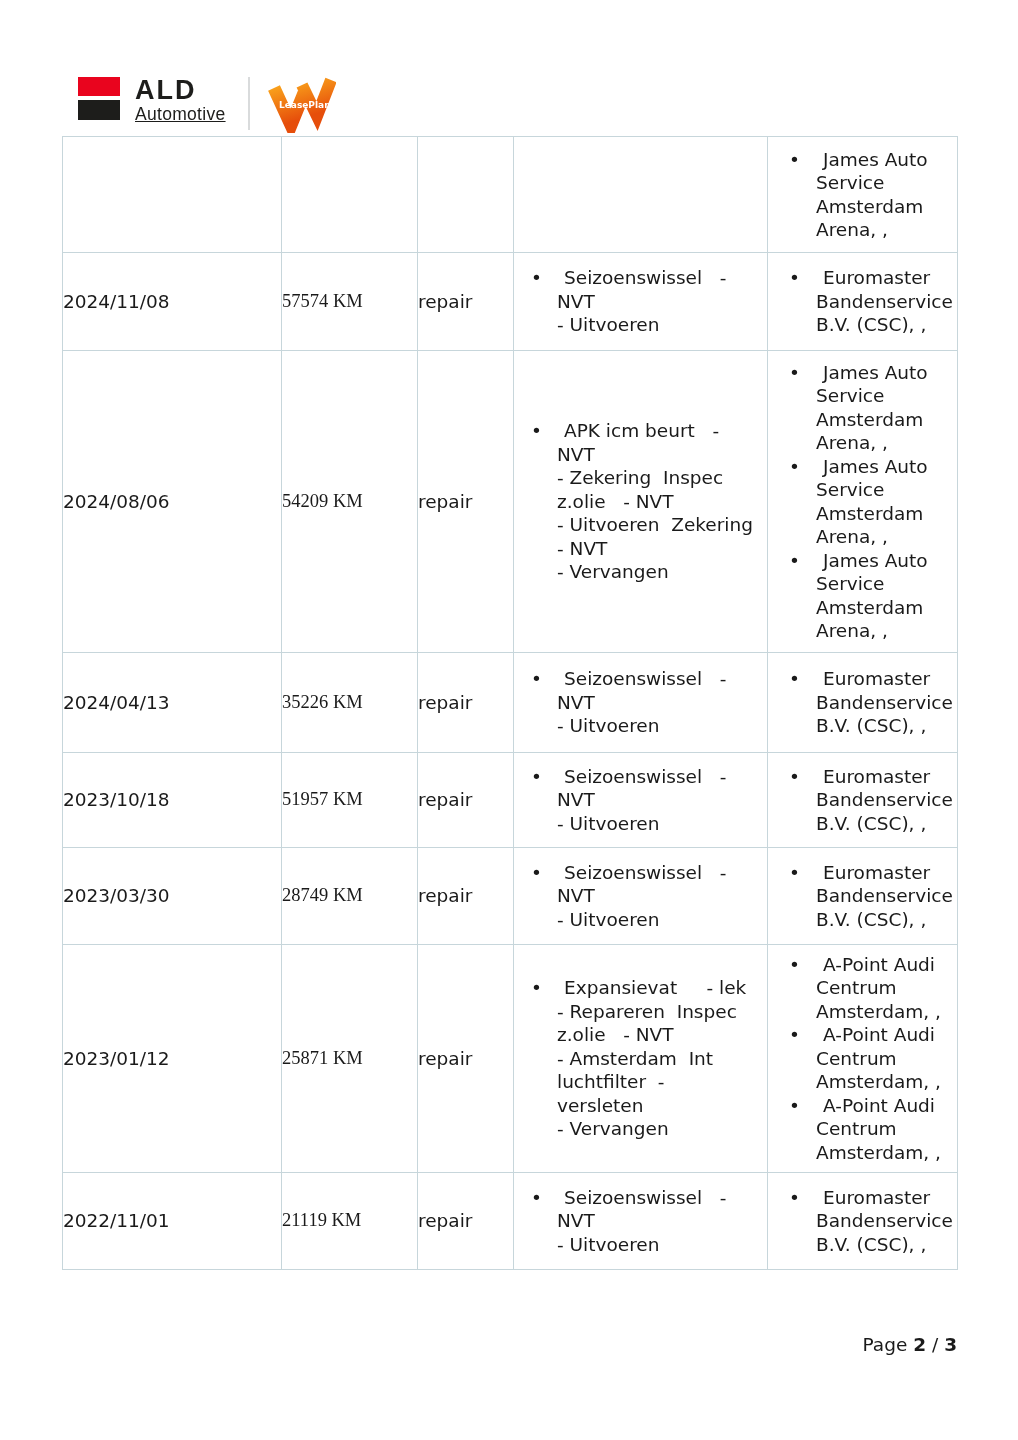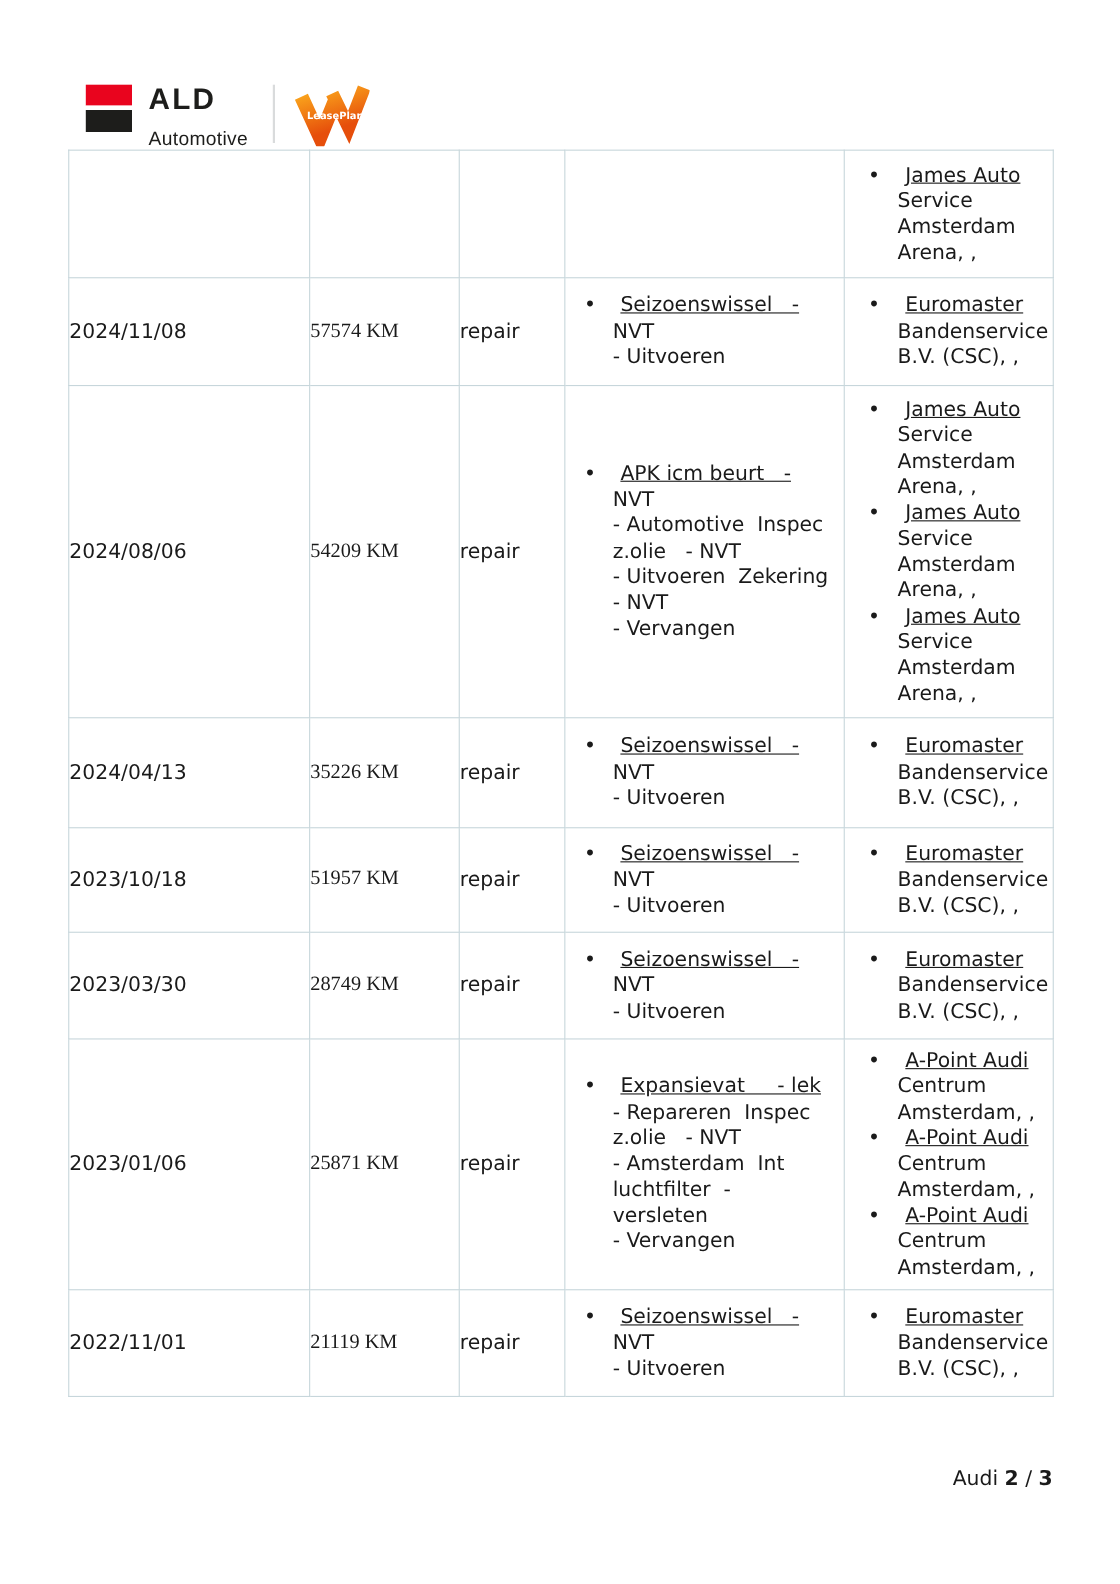--- a/index.html
+++ b/index.html
@@ -9,21 +9,21 @@
   }
 
   
   .brand { position:absolute; left:78px; top:77px; display:flex; align-items:flex-start;justify-content:center; }
   .sg-square { width:42px; height:43px; display:flex; flex-direction:column; }
   .sg-red   { height:19px; background:#E9041E; }
   .sg-line  { height:4px;  background:#ffffff; }
   .sg-black { flex:1;      background:#1D1D1B; }
   .ald-text { margin-left:15px; font-family:"Liberation Sans", sans-serif; color:#1d1d1b; }
   .ald-title { font-size:27px; font-weight:bold; letter-spacing:2px; line-height:27px; }
-  .ald-sub   { font-size:17.5px; letter-spacing:0.3px; margin-top:12px; line-height:20px; }
+  .ald-sub   { font-size:17.5px; letter-spacing:0.3px; margin-top:0px; line-height:20px;text-decoration:underline; }
   .brand-divider { width:2px; height:53px; background:#d9dbdc; margin:0 18px 0 22px; }
   .lp-svg { display:block; margin-top:0px; }
 
   
   table.tbl {
     position:absolute; left:62px; top:136px; width:895px;
     border-collapse:collapse; table-layout:fixed;
   }
   table.tbl td {
     border:1.5px solid #c7d6db; padding:0; vertical-align:middle;
@@ -32,21 +32,21 @@
   }
   td.c-date { padding-left:16px; }
   td.c-km   { padding-left:10px;font-family:Liberation Serif, serif; }
   td.c-type { padding-left:9px;  }
   td.c-desc { vertical-align:middle; padding-top:2px; padding-bottom:2px; }
   td.c-prov { vertical-align:top; padding-top:3px; padding-bottom:3px; }
 
   .li { position:relative; padding-left:43px; }
   .li .blt { position:absolute; left:17px; top:0; }
   .li .l { white-space:pre-wrap; }
-  .li .l.first { text-indent:7px;text-decoration:underline; }
+  .li .l.first { text-indent:7px; }
   td.c-prov .li { padding-left:48px; }
   td.c-prov .li .blt { left:21px; }
 
   
   .footer { position:absolute; top:1334px; right:61px; font-size:18.5px; color:#1a1a1a; }
   .footer b { font-weight:bold; }
 </style>
 </head>
 <body>
 
@@ -123,21 +123,21 @@
         </tr>
         <tr style="height: 302px;">
           <td class="c-date">2024/08/06</td>
           <td class="c-km">54209 KM</td>
           <td class="c-type">repair</td>
           <td class="c-desc">
             <div class="li">
               <span class="blt">•</span>
               <div class="l first">APK icm beurt   -</div>
               <div class="l">NVT</div>
-              <div class="l">- Automotive  Inspec</div>
+              <div class="l">- Zekering  Inspec</div>
               <div class="l">z.olie   - NVT</div>
               <div class="l">- Uitvoeren  Zekering</div>
               <div class="l">- NVT</div>
               <div class="l">- Vervangen</div>
             </div>
           </td>
           <td class="c-prov">
             <div class="li">
               <span class="blt">•</span>
               <div class="l first">James Auto</div>
@@ -218,21 +218,21 @@
           <td class="c-prov">
             <div class="li">
               <span class="blt">•</span>
               <div class="l first">Euromaster</div>
               <div class="l">Bandenservice</div>
               <div class="l">B.V. (CSC), ,</div>
             </div>
           </td>
         </tr>
         <tr style="height: 228px;">
-          <td class="c-date">2023/01/06</td>
+          <td class="c-date">2023/01/12</td>
           <td class="c-km">25871 KM</td>
           <td class="c-type">repair</td>
           <td class="c-desc">
             <div class="li">
               <span class="blt">•</span>
               <div class="l first">Expansievat     - lek</div>
               <div class="l">- Repareren  Inspec</div>
               <div class="l">z.olie   - NVT</div>
               <div class="l">- Amsterdam  Int</div>
               <div class="l">luchtfilter  -</div>
@@ -279,19 +279,19 @@
               <div class="l first">Euromaster</div>
               <div class="l">Bandenservice</div>
               <div class="l">B.V. (CSC), ,</div>
             </div>
           </td>
         </tr>
       </tbody>
   </table>
 
   <div class="footer">
-    <span>Audi</span>
+    <span>Page</span>
     <b>2</b>
     <span>/</span>
     <b>3</b>
   </div>
 
 </div>
 
 </body></html>

